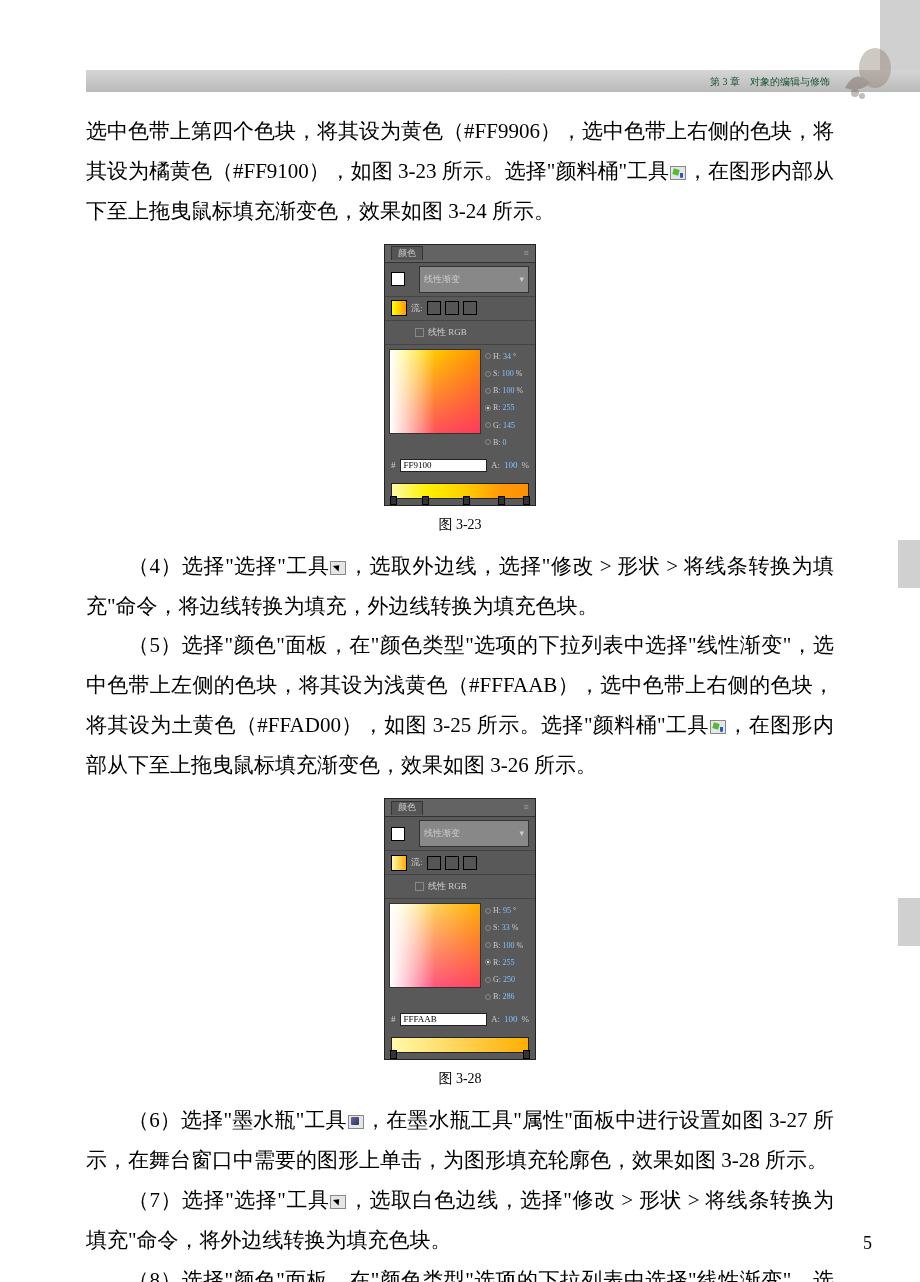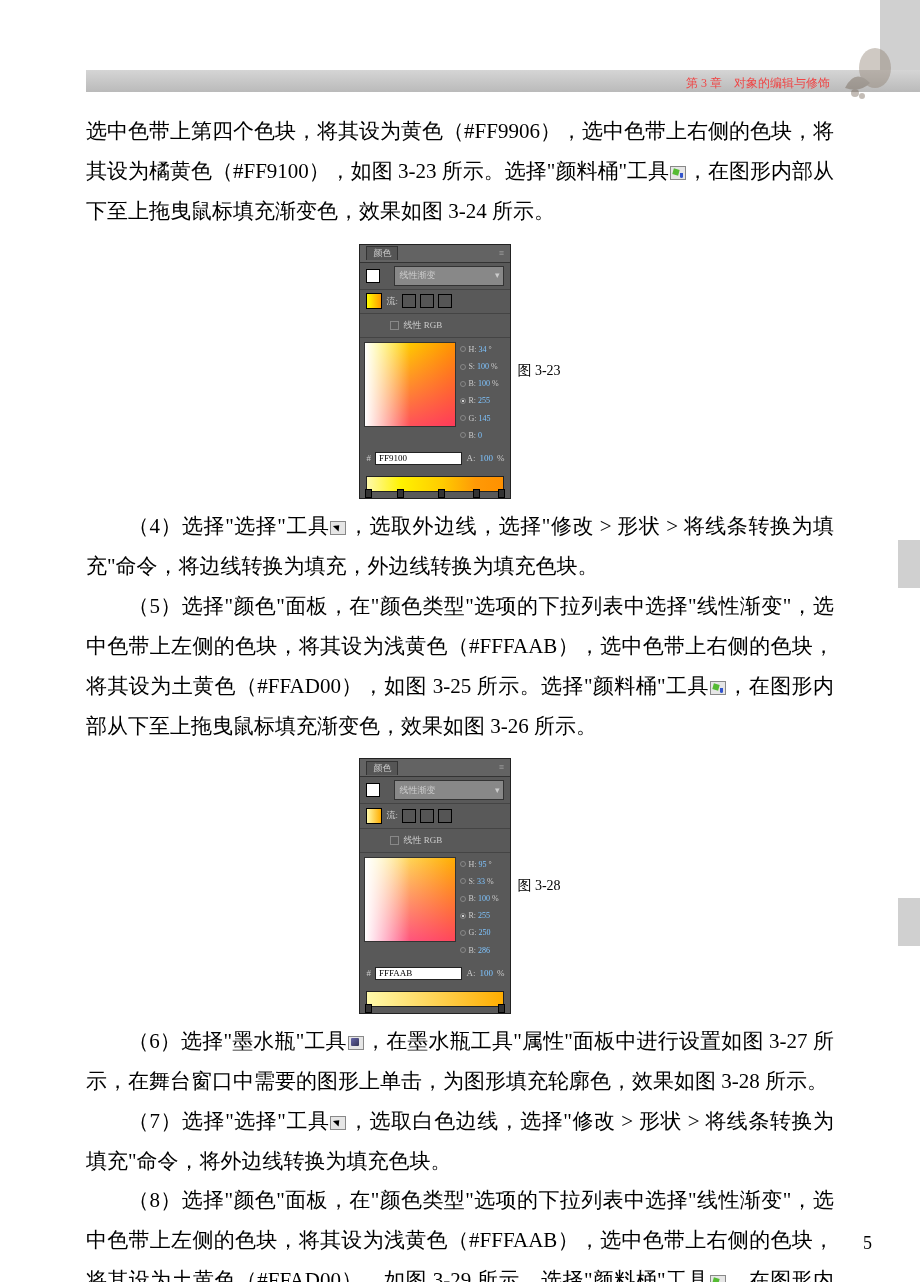--- a/index.html
+++ b/index.html
@@ -1,34 +1,34 @@
 <!DOCTYPE html>
 <html><head>
 <meta charset="utf-8">
 <style>
   * { box-sizing: border-box; margin: 0; padding: 0; }
   body { width: 920px; height: 1282px; background: #fff; font-family: "SimSun", "宋体", serif; font-size: 15px; line-height: 1.9; color: #000; position: relative; }
   .page-tab { position: absolute; top: 0; right: 0; width: 40px; height: 70px; background: #d0d0d0; }
   .header-bar { position: absolute; top: 70px; left: 86px; right: 0; height: 22px; background: linear-gradient(to bottom, #d5d5d5, #bababa); }
-  .header-title { position: absolute; top: 72px; right: 90px; font-size: 12px; color: #ef4444; }
+  .header-title { position: absolute; top: 72px; right: 90px; font-size: 10px; color: #14532d; }
   .header-ornament { position: absolute; top: 38px; right: 20px; width: 70px; height: 70px; opacity: 0.4; }
   .content { position: absolute; top: 112px; left: 86px; width: 748px; }
   .para { text-align: justify; font-size: 21px; }
   .para-indent { text-indent: 2em; }
   .figures-row { display: flex; justify-content: center; gap: 100px; margin: 12px 0 8px 0; align-items: flex-end; }
-  .fig-col { display: flex; flex-direction: row; align-items: center; gap: 6px; }
+  .fig-col { display: flex; flex-direction: column; align-items: center; gap: 6px; }
   .fig-caption { font-size: 14px; }
   .color-panel { width: 152px; background: #595959; border: 1px solid #222; font-size: 9px; color: #ccc; }
   .cp-tab { height: 18px; background: #636363; border-bottom: 1px solid #333; display: flex; align-items: center; padding-left: 6px; position: relative; }
   .cp-tab-label { background: #555; height: 14px; padding: 0 6px; border: 1px solid #333; border-bottom: none; display: flex; align-items: center; font-size: 9px; }
   .cp-menu { position: absolute; right: 4px; top: 3px; width: 10px; height: 10px; color: #aaa; font-size: 9px; text-align: center; line-height: 10px; }
   .cp-row { display: flex; align-items: center; padding: 3px 6px; gap: 4px; border-bottom: 1px solid #444; }
   .cp-swatch { width: 16px; height: 16px; border: 1px solid #000; }
   .cp-swatch.small { width: 14px; height: 14px; }
-  .cp-dropdown { flex: 1; height: 20px; background: #888; border: 1px solid #333; display: flex; align-items: center; justify-content: space-between; padding: 0 4px; font-size: 9px; }
+  .cp-dropdown { flex: 1; height: 27px; background: #888; border: 1px solid #333; display: flex; align-items: center; justify-content: space-between; padding: 0 4px; font-size: 9px; }
   .cp-body { display: flex; padding: 4px; gap: 4px; }
   .cp-spectrum { flex: 1; height: 85px; border: 1px solid #333; }
   .spectrum-a { background:
     linear-gradient(to right, rgba(255,255,255,1), rgba(255,255,255,0) 50%),
     linear-gradient(to bottom, transparent, rgba(255,0,150,0.6)),
     linear-gradient(to right, #ffff00, #ff9100);
   }
   .spectrum-b { background:
     linear-gradient(to right, rgba(255,255,255,1), rgba(255,255,255,0) 50%),
     linear-gradient(to bottom, transparent, rgba(255,0,150,0.6)),

